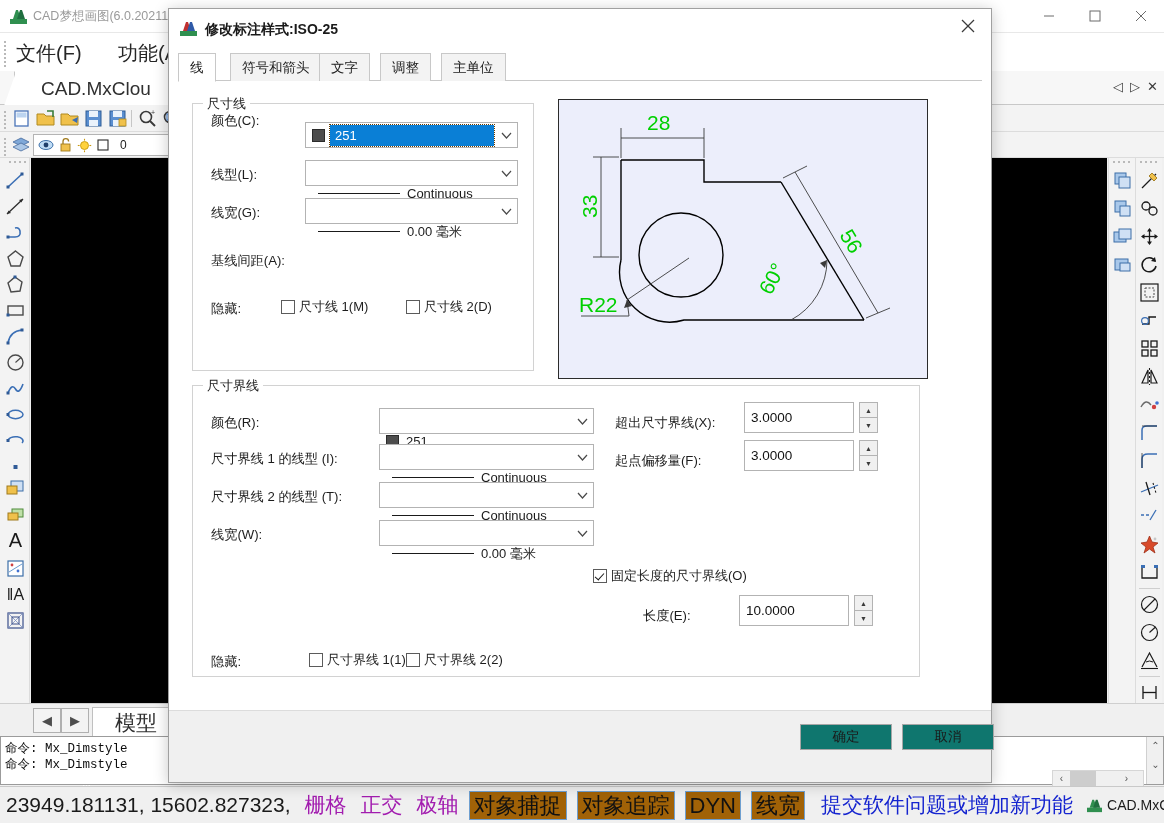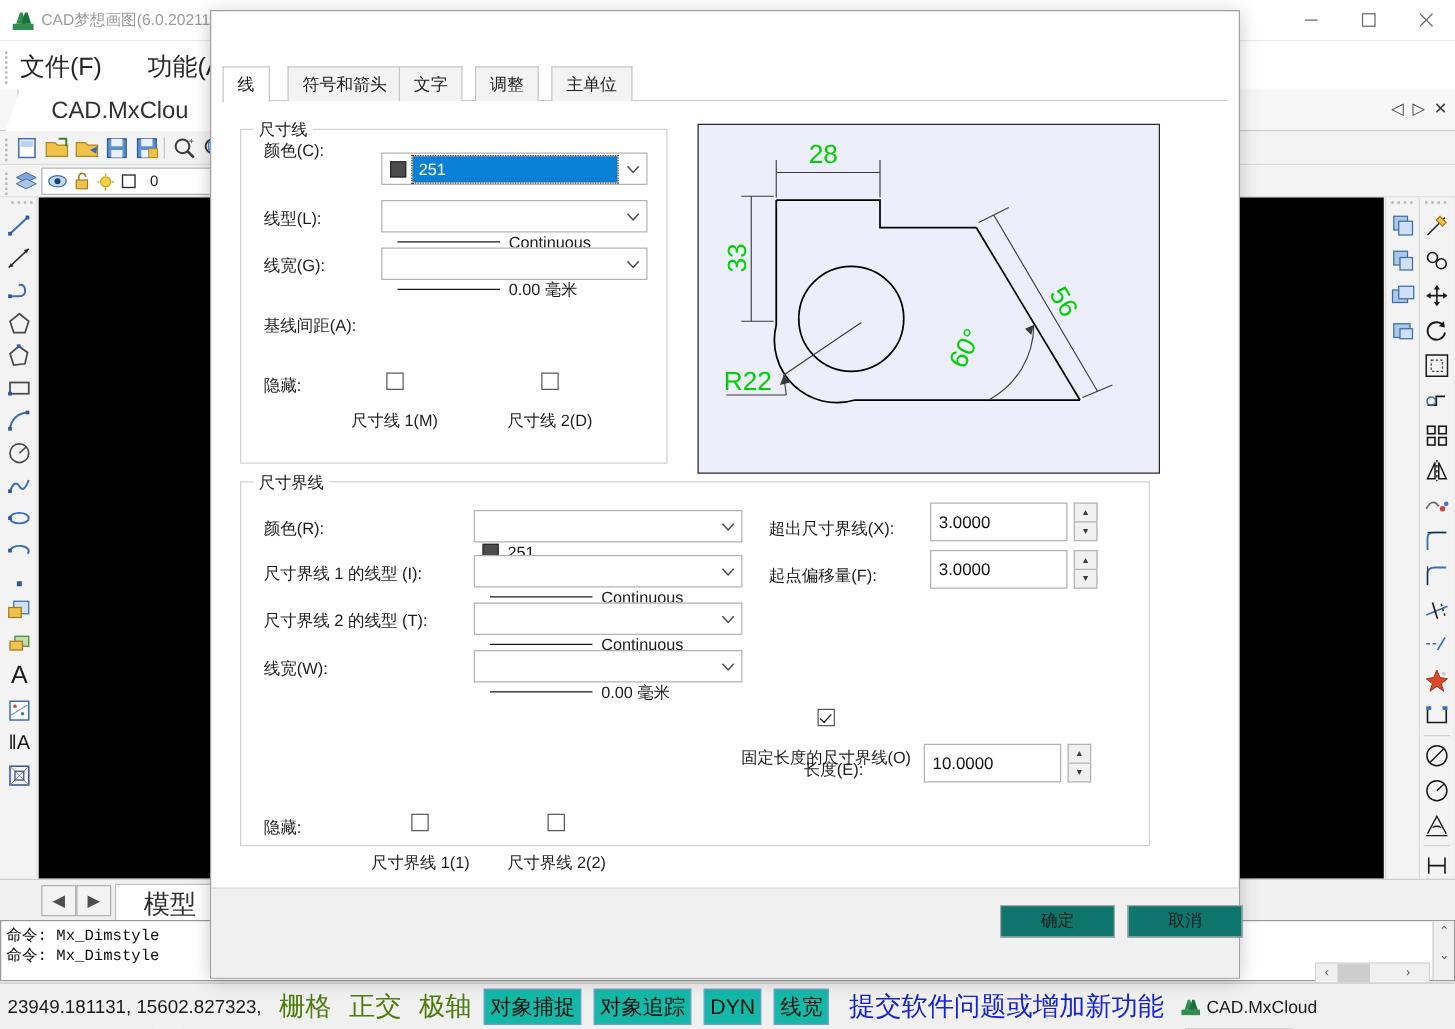--- a/index.html
+++ b/index.html
@@ -197,29 +197,29 @@
   }
   .hs-thumb { width: 26px; height: 15px; background: #cdcdcd; }
 
   
   .statusbar {
     position: absolute; left: 0; top: 786px; width: 1164px; height: 37px;
     background: #f0f0f0; border-top: 1px solid #c9c9c9;
     display: flex; align-items: center;
   }
   .sb-coord {
-    margin-left: 6px; font-size: 15px; color: #1a1a1a; white-space: nowrap; text-align: right;
+    margin-left: 6px; font-size: 21px; color: #1a1a1a; white-space: nowrap; text-align: right;
   }
   .sb-plain {
-    margin-left: 14px; font-size: 21px; color: #4d7c0f; white-space: nowrap;
+    margin-left: 14px; font-size: 21px; color: #a21caf; white-space: nowrap;
   }
   .sb-toggle {
     margin-left: 10px; padding: 0 4px;
-    font-size: 17px; color: #111; white-space: nowrap;
-    border: 1px solid #6f9fd0; background: #14b8a6;
+    font-size: 22px; color: #111; white-space: nowrap;
+    border: 1px solid #6f9fd0; background: #a16207;
     line-height: 27px; height: 29px;
   }
   .sb-link {
     margin-left: 16px; font-size: 21px; color: #1524cf; white-space: nowrap;
   }
   .sb-brand {
     margin-left: 14px; display: flex; align-items: center; gap: 5px;
     font-size: 14px; color: #1a1a1a; white-space: nowrap;
   }
 
@@ -338,21 +338,21 @@
     display: flex; flex-direction: column;
   }
   .spin-btns span {
     flex: 1; border: 1px solid #b3b3b3; background: #f0f0f0;
     display: flex; align-items: center; justify-content: center;
     font-size: 7px; color: #3a3a3a;
   }
   .spin-btns span:first-child { border-bottom: none; }
 
   
-  .cb-row { position: absolute; display: flex; align-items: center; gap: 16px; flex-direction: column; }
+  .cb-row { position: absolute; display: flex; align-items: center; gap: 4px; }
   .cb-box {
     width: 14px; height: 14px; border: 1px solid #5b5b5b; background: #ffffff;
     flex: none; position: relative;
   }
   .cb-box.checked::after {
     content: ""; position: absolute; left: 3px; top: 1px;
     width: 4px; height: 8px;
     border: solid #1a1a1a; border-width: 0 1.6px 1.6px 0;
     transform: rotate(42deg);
   }
@@ -779,20 +779,34 @@
         <path d="M3 11 L6 2 L8 2 L11 11 Z" fill="#2f8f4f"></path>
         <path d="M7 11 L10 2 L12 2 L15 11 Z" fill="#1f6f3f"></path>
       </svg>
       <span>CAD.MxCloud</span>
     </div>
   </div>
 </div>
 
 <div id="dialog">
 
+  <div class="dlg-titlebar">
+    <svg class="dlg-icon" viewBox="0 0 17 17">
+      <rect x="0" y="11" width="17" height="5" fill="#2f8f4f"></rect>
+      <path d="M3 11 L6 2 L8 2 L11 11 Z" fill="#c03030"></path>
+      <path d="M7 11 L10 2 L12 2 L15 11 Z" fill="#2f5aa8"></path>
+    </svg>
+    <div class="dlg-title">修改标注样式:ISO-25</div>
+    <div class="dlg-close">
+      <svg width="14" height="14" viewBox="0 0 14 14">
+          <line x1="1" y1="1" x2="13" y2="13" stroke="#3b3b3b" stroke-width="1.2"></line>
+          <line x1="13" y1="1" x2="1" y2="13" stroke="#3b3b3b" stroke-width="1.2"></line>
+        </svg>
+    </div>
+  </div>
 
   <div class="tabstrip">
     <div class="dlg-tab active" style="left:0;">
       <span>线</span>
     </div>
     <div class="dlg-tab" style="left:52px;">
       <span>符号和箭头</span>
     </div>
     <div class="dlg-tab" style="left:141px;">
       <span>文字</span>
@@ -948,21 +962,21 @@
           <span class="combo-text">0.00 毫米</span>
         </div>
         <div class="combo-arrow">
           <svg width="11" height="7" viewBox="0 0 11 7">
               <path d="M1 1 L5.5 6 L10 1" fill="none" stroke="#4a4a4a" stroke-width="1.2"></path>
             </svg>
         </div>
       </div>
 
       <div class="fld-label" style="left:18px; top:267px;">隐藏:</div>
-      <div class="cb-row" style="left:72px; top:265px;padding-left:32px;">
+      <div class="cb-row" style="left:84px; top:265px;padding-left:32px;">
         <span class="cb-box"></span>
         <span class="cb-label">尺寸界线 1(1)</span>
       </div>
       <div class="cb-row" style="left:213px; top:265px;">
         <span class="cb-box"></span>
         <span class="cb-label">尺寸界线 2(2)</span>
       </div>
 
       <div class="fld-label" style="left:422px; top:28px;">超出尺寸界线(X):</div>
       <div class="spin-wrap" style="left:551px; top:16px;">

